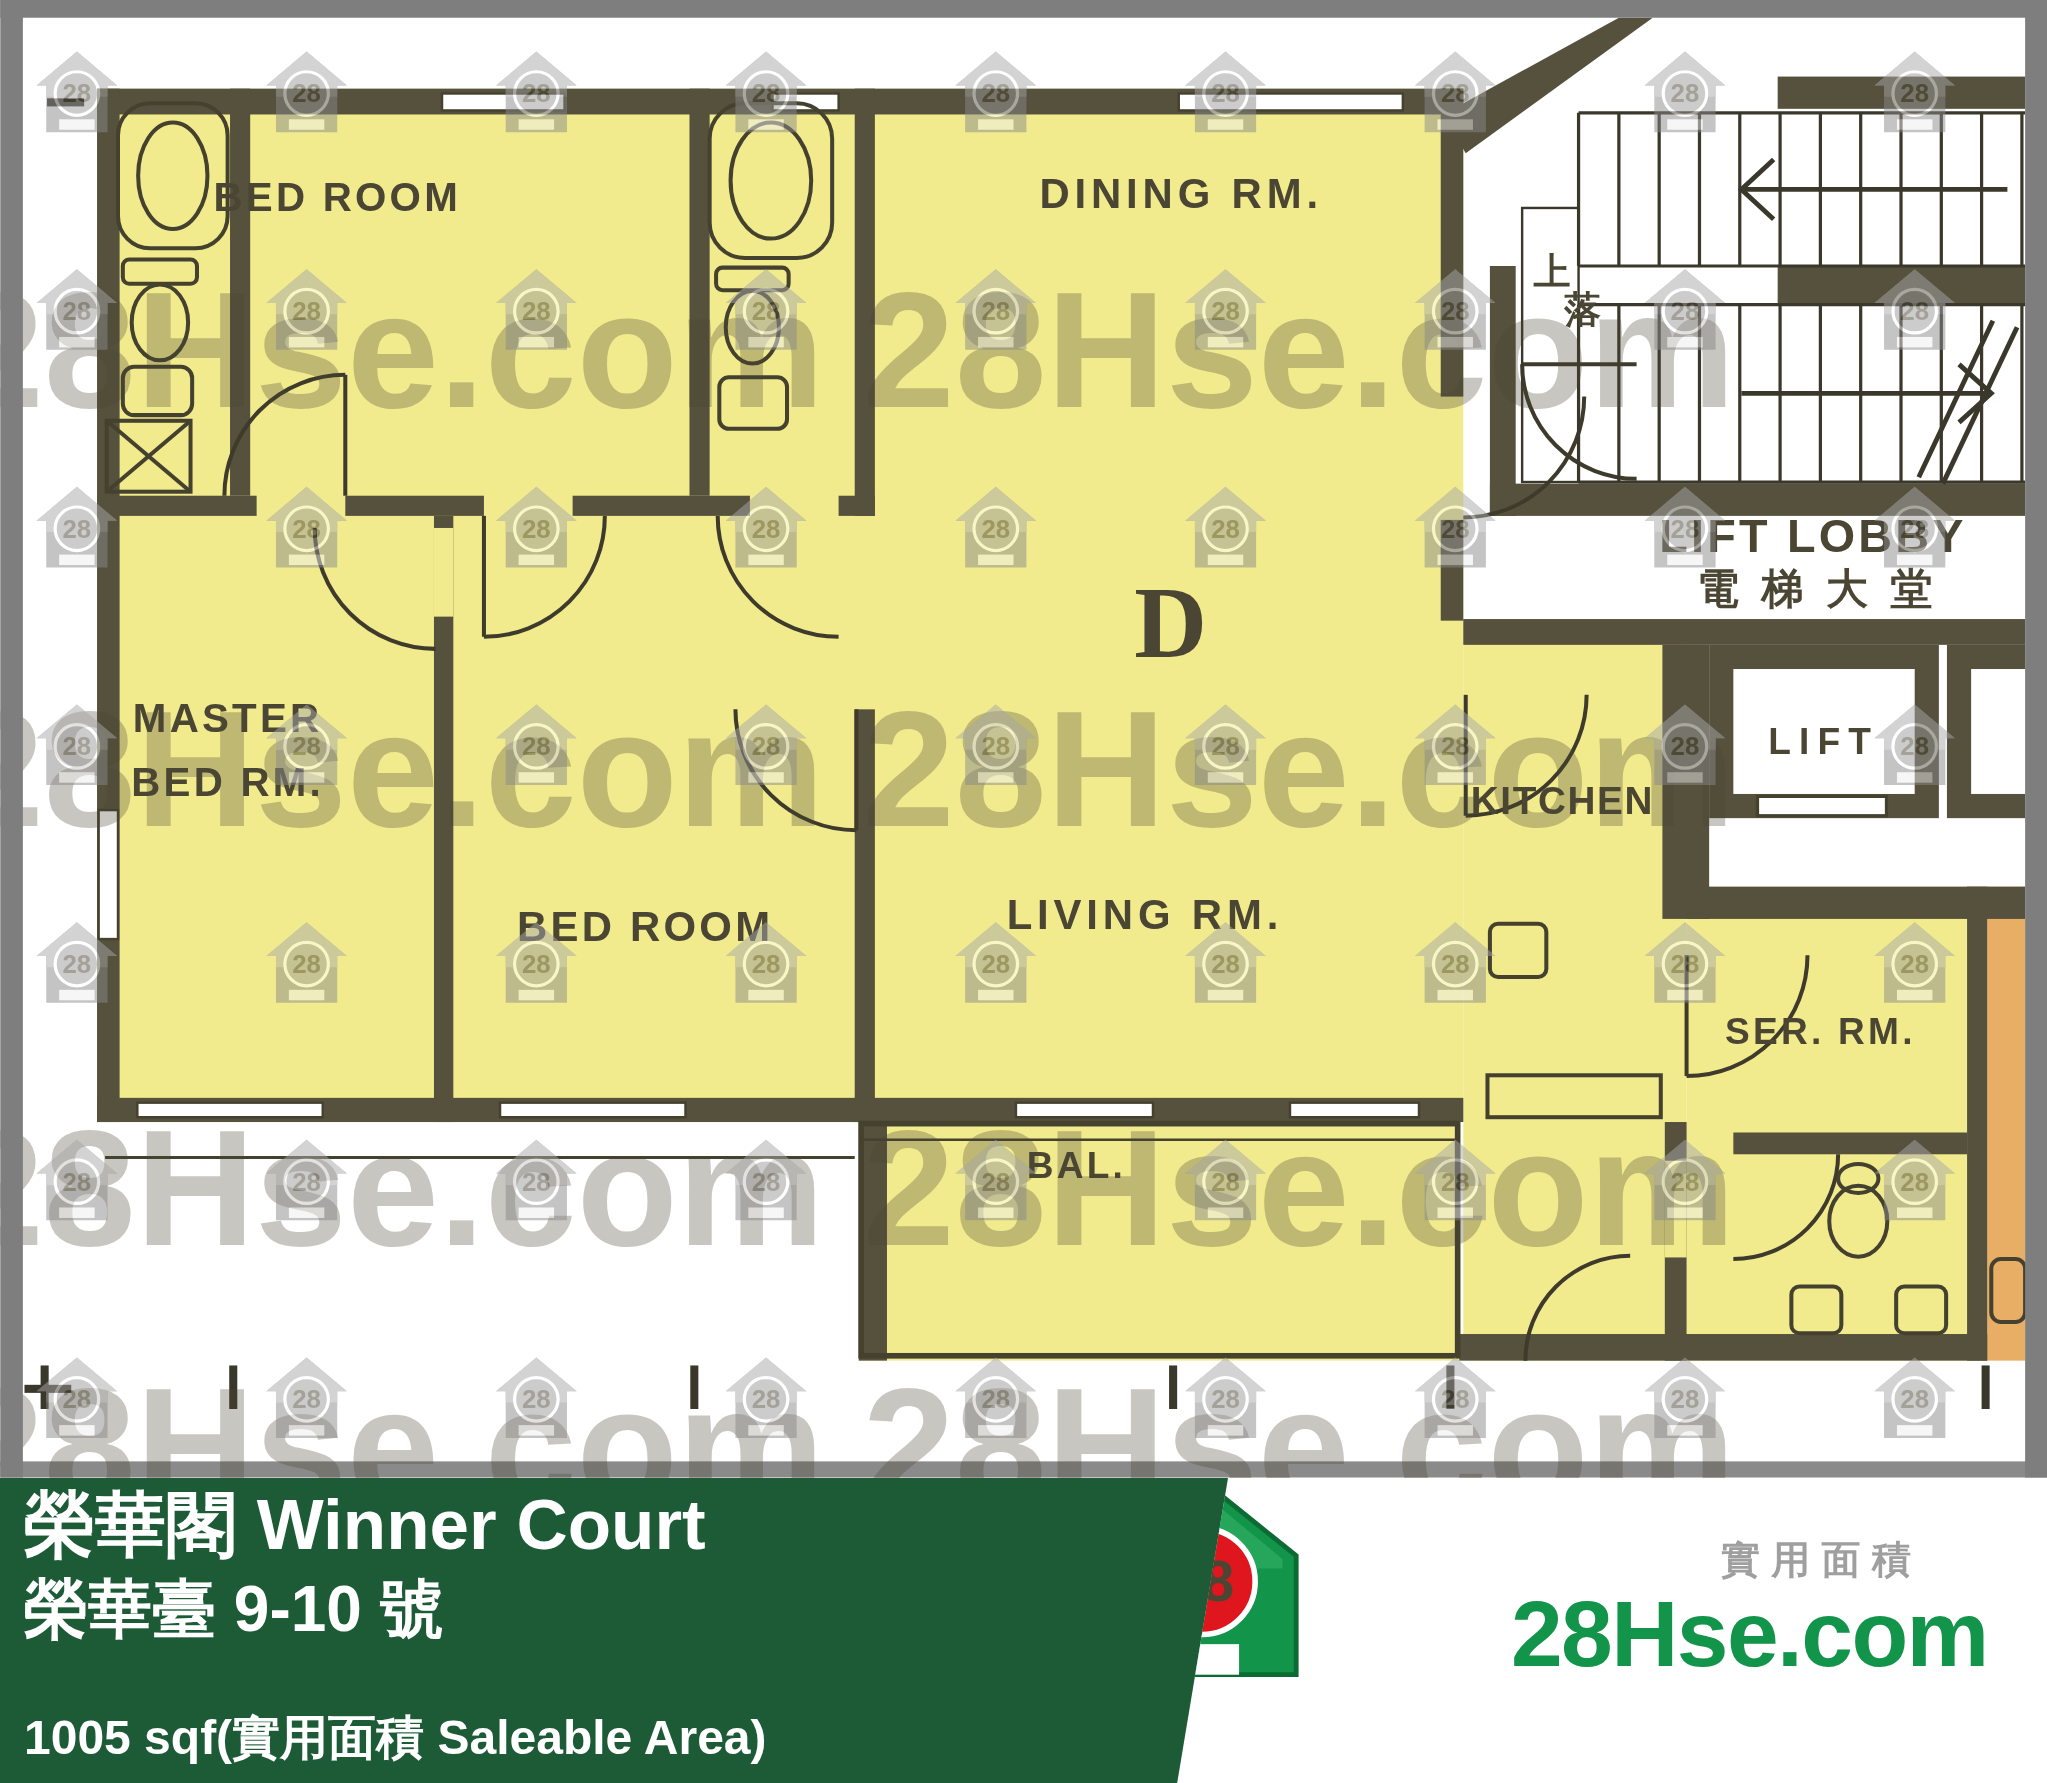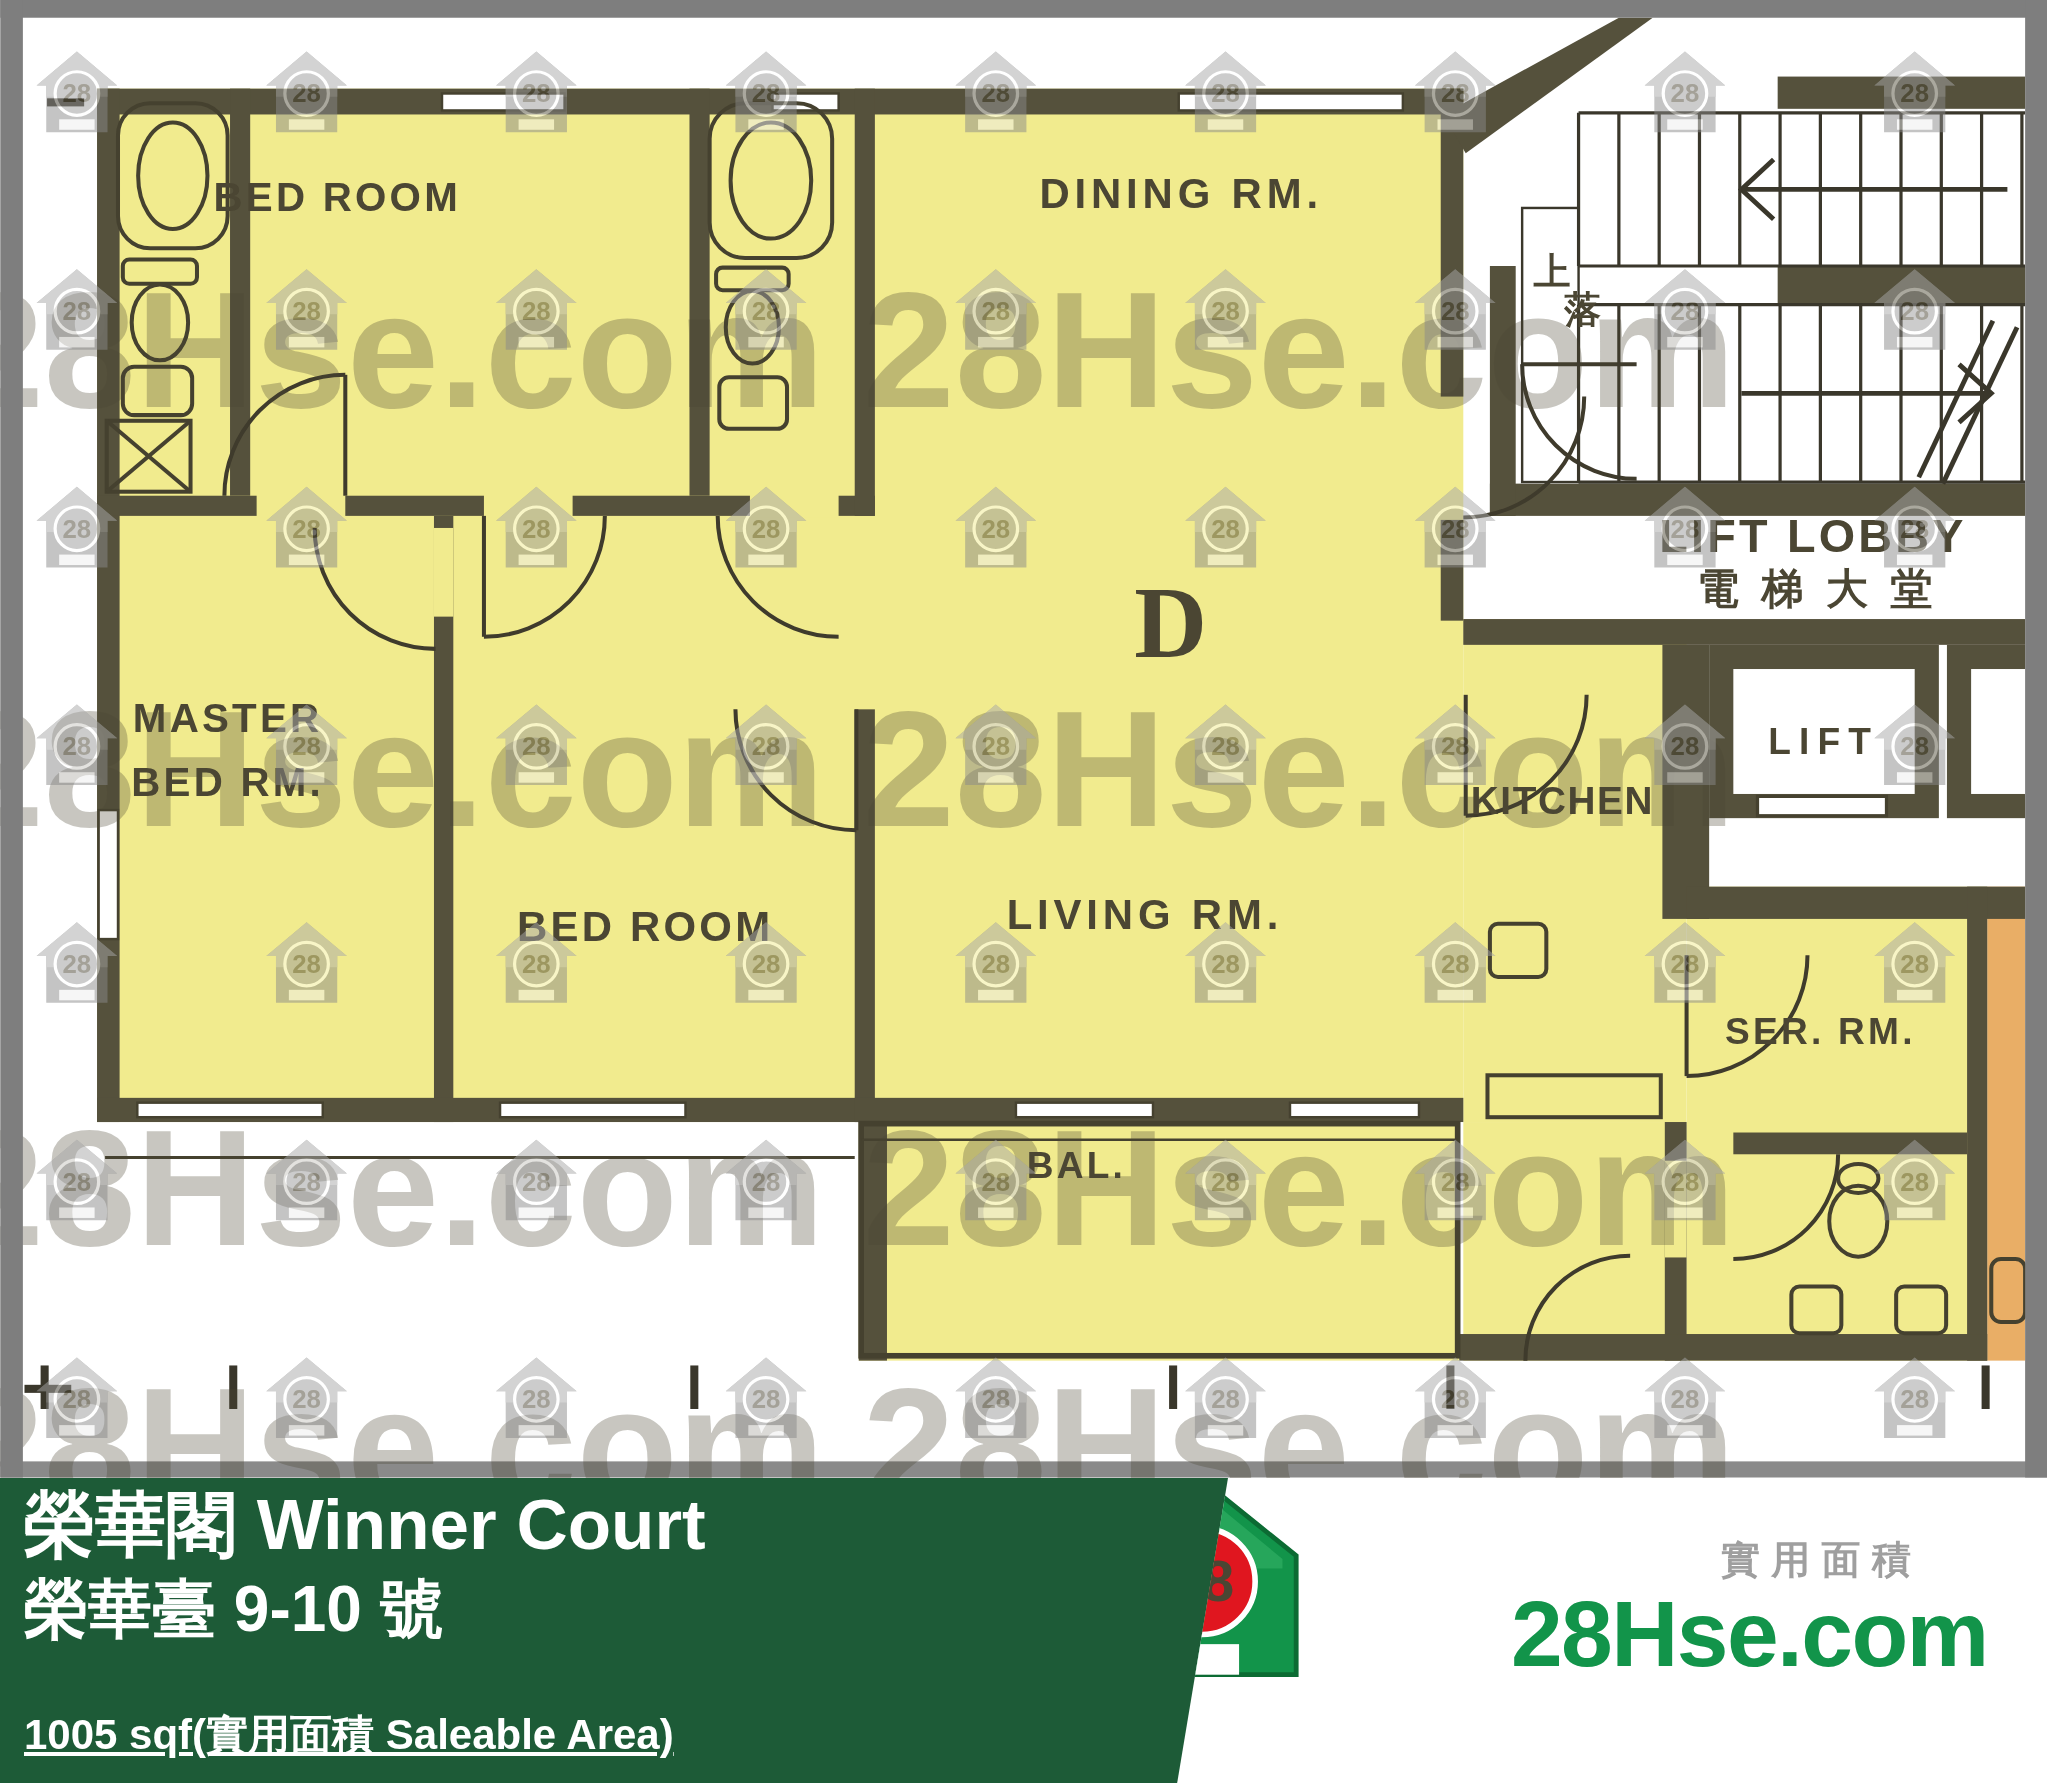--- a/index.html
+++ b/index.html
@@ -7,21 +7,21 @@
          font-family:"Liberation Sans","DejaVu Sans",sans-serif;}
   .stage svg{position:absolute;left:0;top:0;}
   svg text{fill:#4b4633;}
   .roomlabel{font-weight:bold;}
   
   .banner{position:absolute;left:0;top:1478px;width:2048px;height:376px;background:#1d5b37;z-index:5;}
   .banner .bline{position:absolute;left:24px;color:#ffffff;font-weight:bold;white-space:nowrap;line-height:1.05;}
   .b1{top:9.7px;font-size:71px;}
   .b2{top:98px;font-size:64px;}
   .b3{top:166px;font-size:48px;}
-  .b4{top:235px;font-size:42px;text-decoration:underline;}
+  .b4{top:235px;font-size:48px;}
   
   .logo-box{position:absolute;left:1112px;top:1478px;width:935px;height:306px;background:#ffffff;
             clip-path:polygon(116px 0,100% 0,100% 100%,65px 100%);z-index:6;}
   .hk-name{position:absolute;left:609px;top:55px;font-size:39px;letter-spacing:11.3px;color:#9f9f9f;font-weight:bold;}
   .brand-text{position:absolute;left:399px;top:103px;font-size:93px;font-weight:bold;color:#12944a;letter-spacing:-1.6px;}
   .house-svg{position:absolute;left:202px;top:42px;}
 </style>
 </head>
 <body>
 

